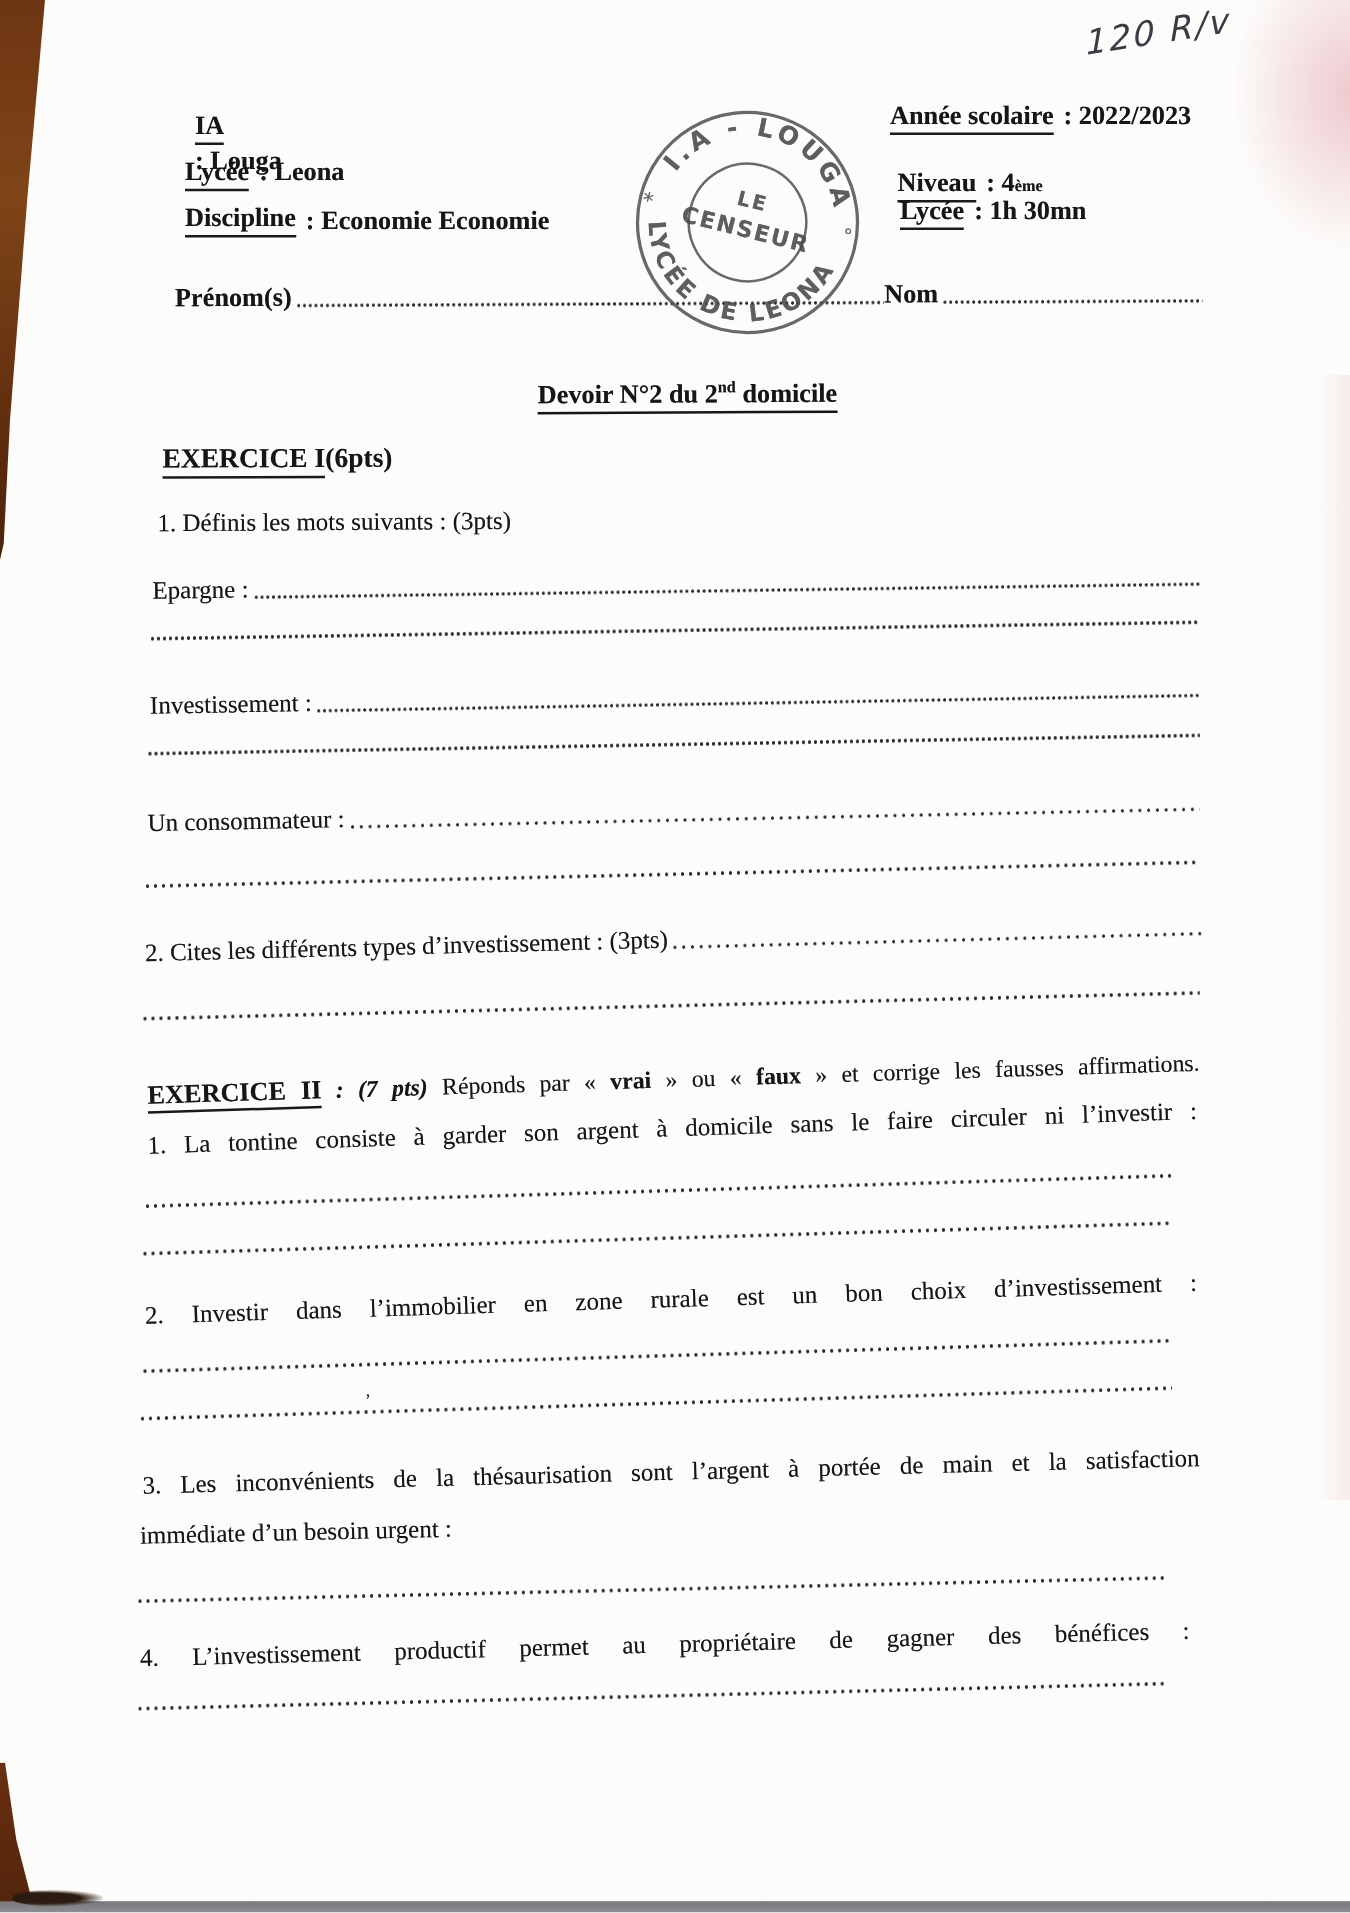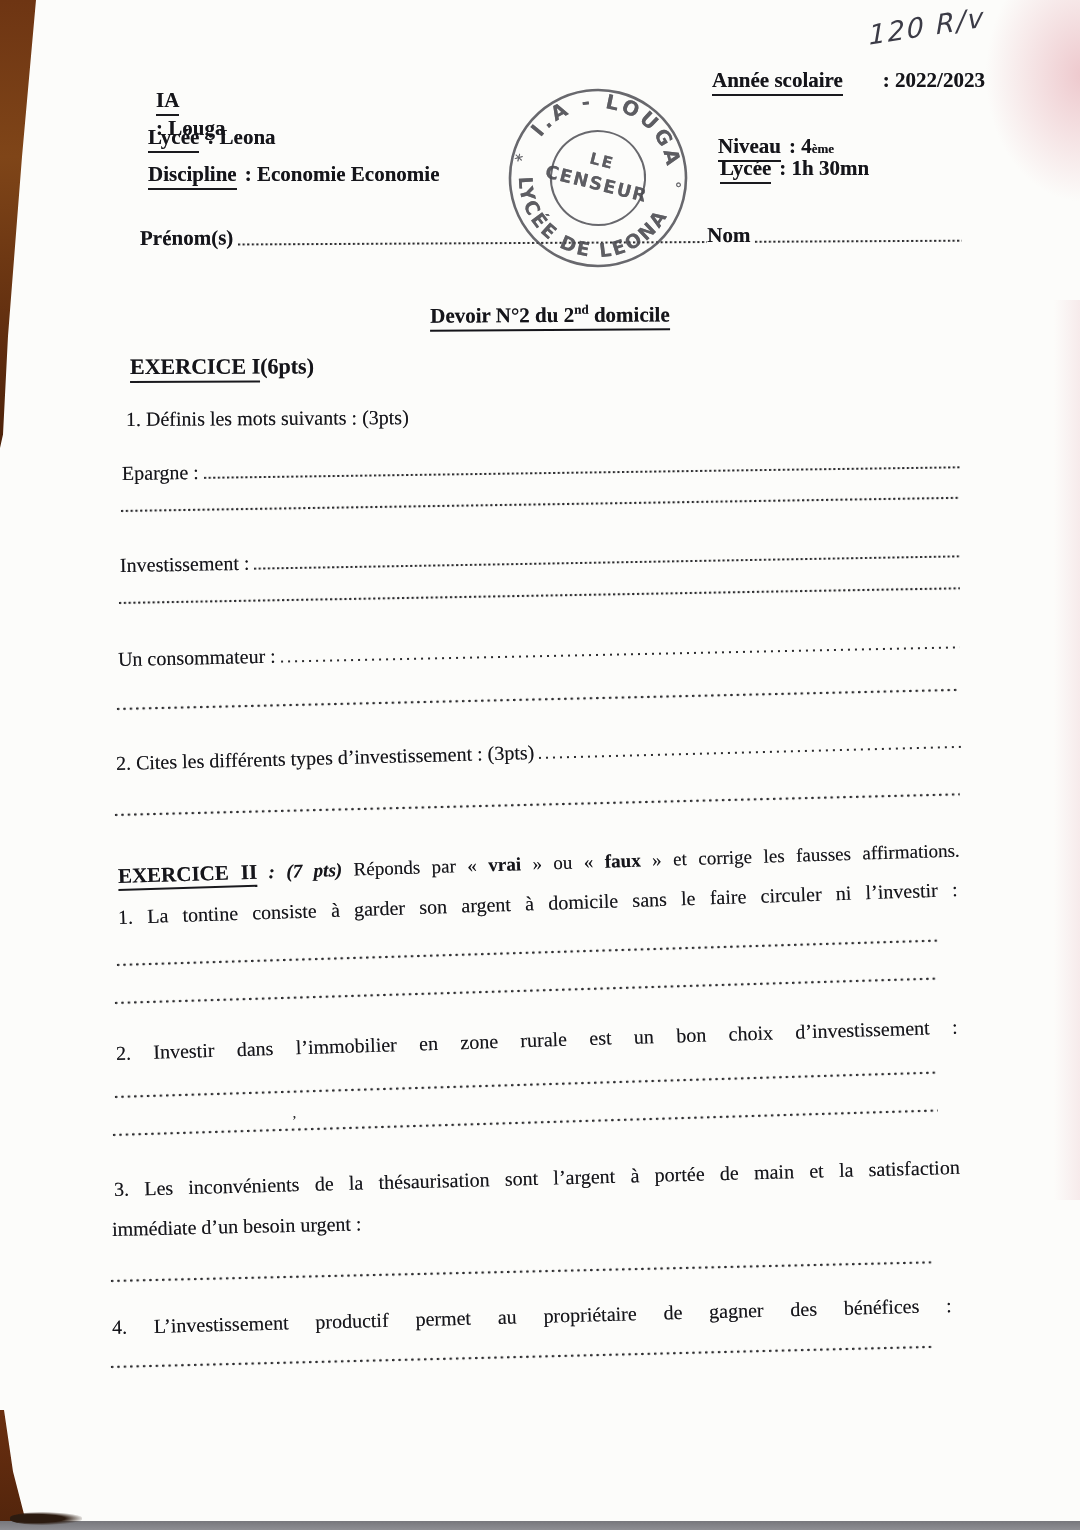--- a/index.html
+++ b/index.html
@@ -90,26 +90,26 @@
   <div class="handwriting">120 R/v</div>
 
   <div class="row fs21" style="left:148px;top:88px;flex-direction:column;">
     <span class="b u">IA</span>
     <span class="b val">: Louga</span>
   </div>
   <div class="row fs21" style="left:148px;top:125px;">
     <span class="b u">Lycée</span>
     <span class="b val">: Leona</span>
   </div>
-  <div class="row fs21" style="left:148px;top:162px;">
+  <div class="row fs21" style="left:148px;top:162px;align-items:center;">
     <span class="b u">Discipline</span>
     <span class="b val">: Economie Economie</span>
   </div>
 
-  <div class="row fs21" style="left:712px;top:68px;gap:32px;">
+  <div class="row fs21" style="left:712px;top:80px;">
     <span class="b u">Année scolaire</span>
     <span class="b val">: 2022/2023</span>
   </div>
   <div class="row fs21" style="left:718px;top:118px;">
     <span class="b u">Niveau</span>
     <span class="b val">: 4</span>
       <sup>ème</sup>
   </div>
   <div class="row fs21" style="left:720px;top:156px;">
     <span class="b u">Lycée</span>

